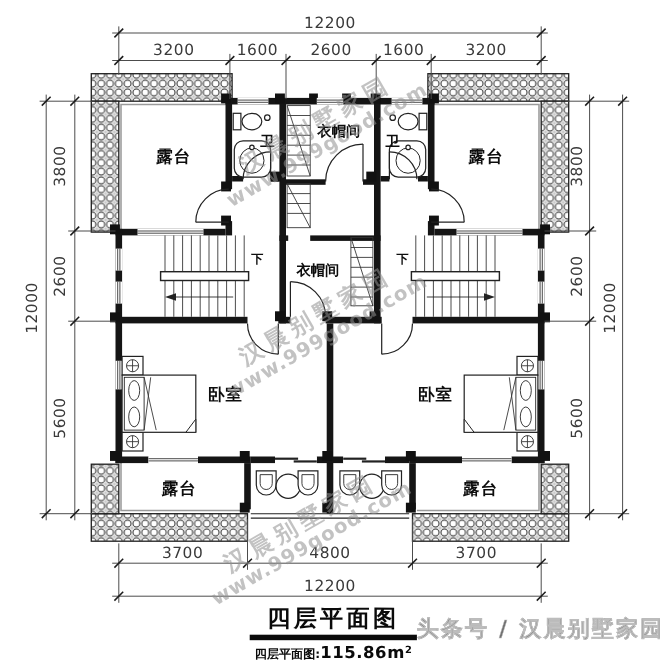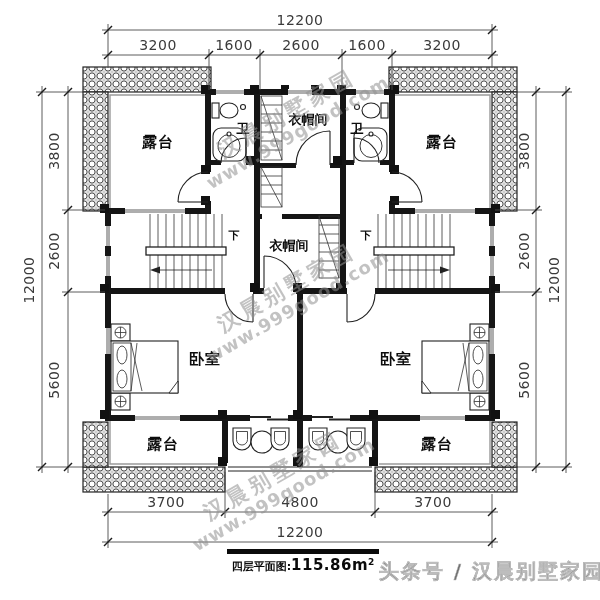--- a/index.html
+++ b/index.html
@@ -430,19 +430,20 @@
   <div class="wm" style="left:167px;top:274px;">
     <div class="l1">汉晨别墅家园</div>
     <div class="l2">www.999good.com</div>
   </div>
   <div class="wm" style="left:153px;top:462px;">
     <div class="l1">汉晨别墅家园</div>
     <div class="l2">www.999good.com</div>
   </div>
 
   <div id="title-block">
+    <div class="t">四层平面图</div>
     <div class="bar"></div>
     <div class="area"><span>四层平面图:</span><span class="val">115.86m</span><sup>2</sup></div>
   </div>
 
   <div id="footer-wm">头条号 / 汉晨别墅家园</div>
 
 </div>
 
 </body></html>

